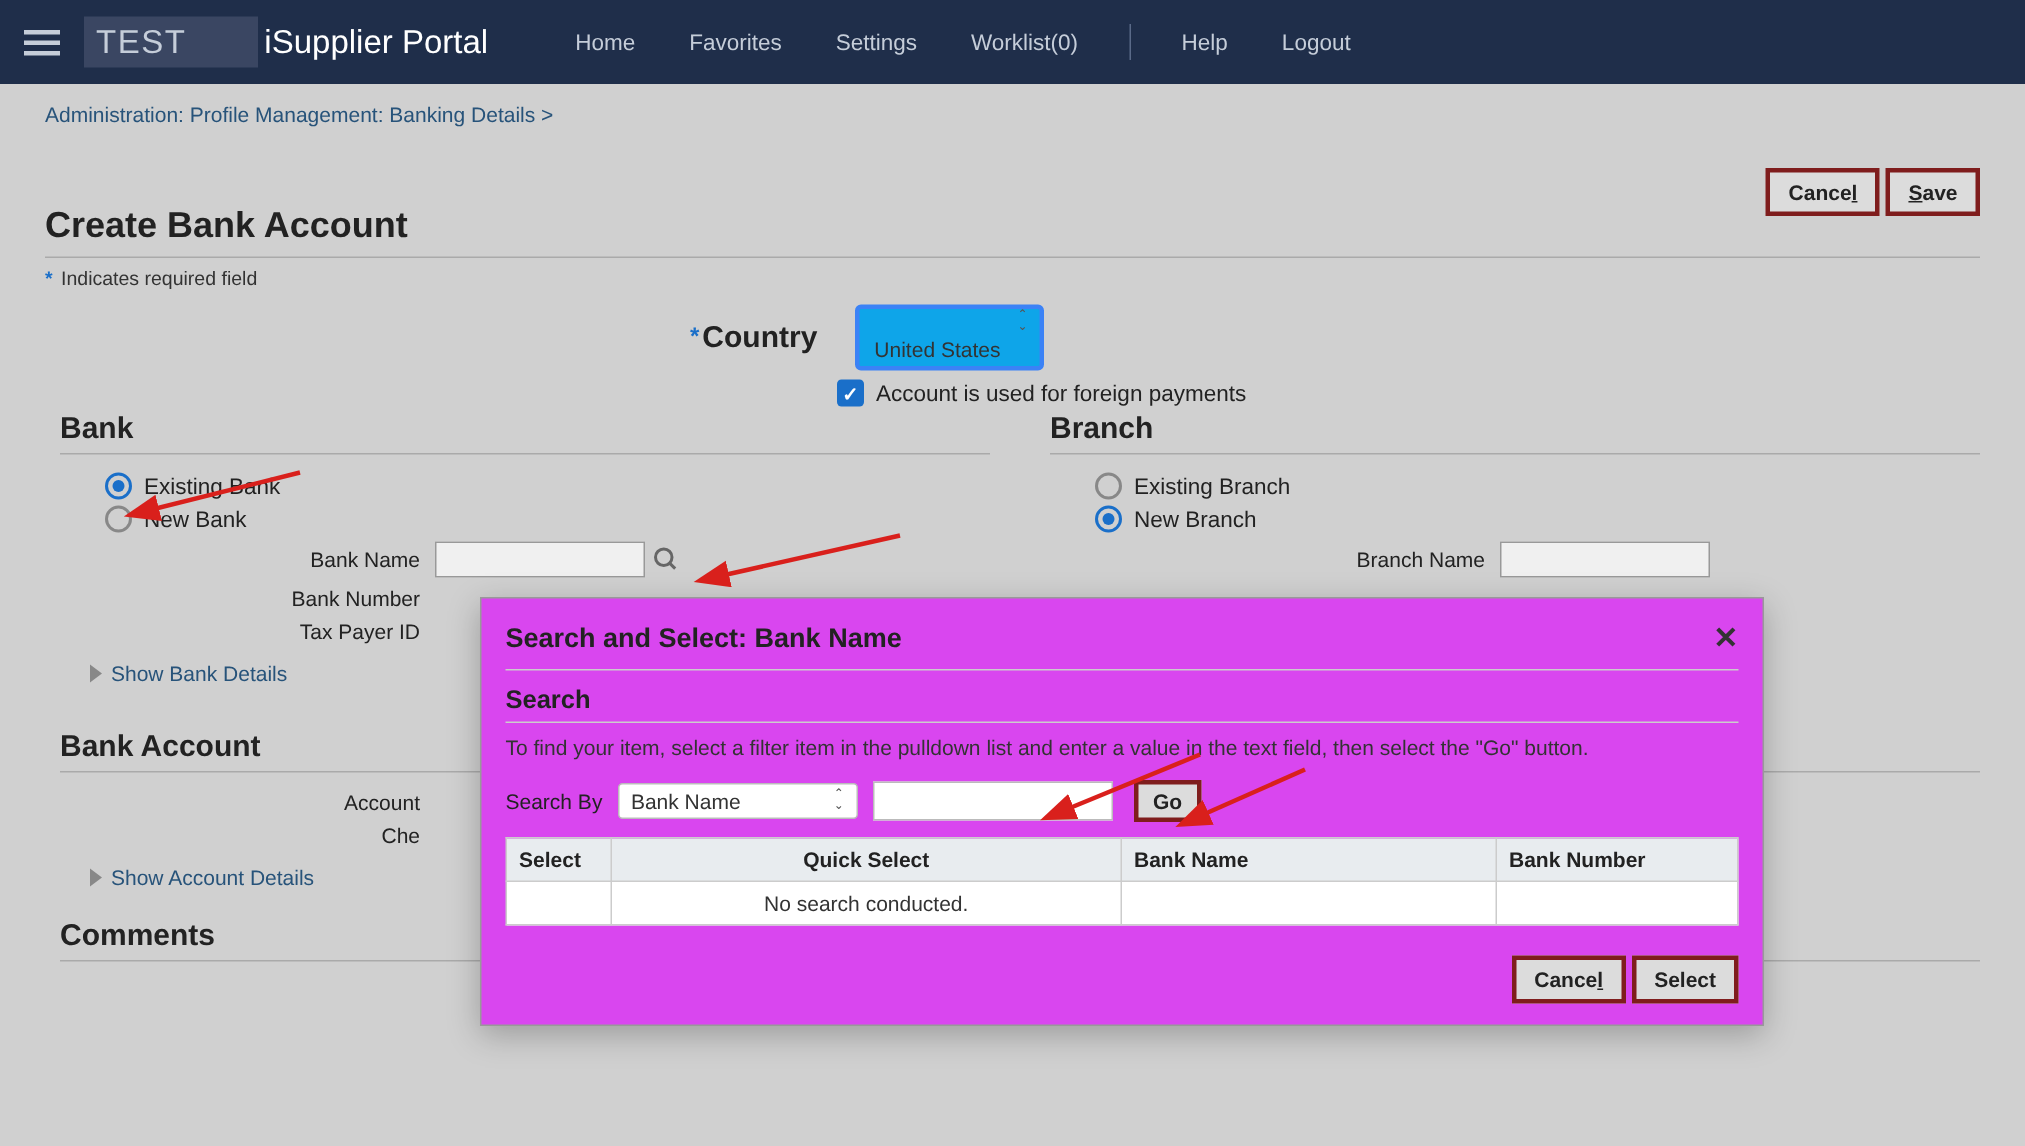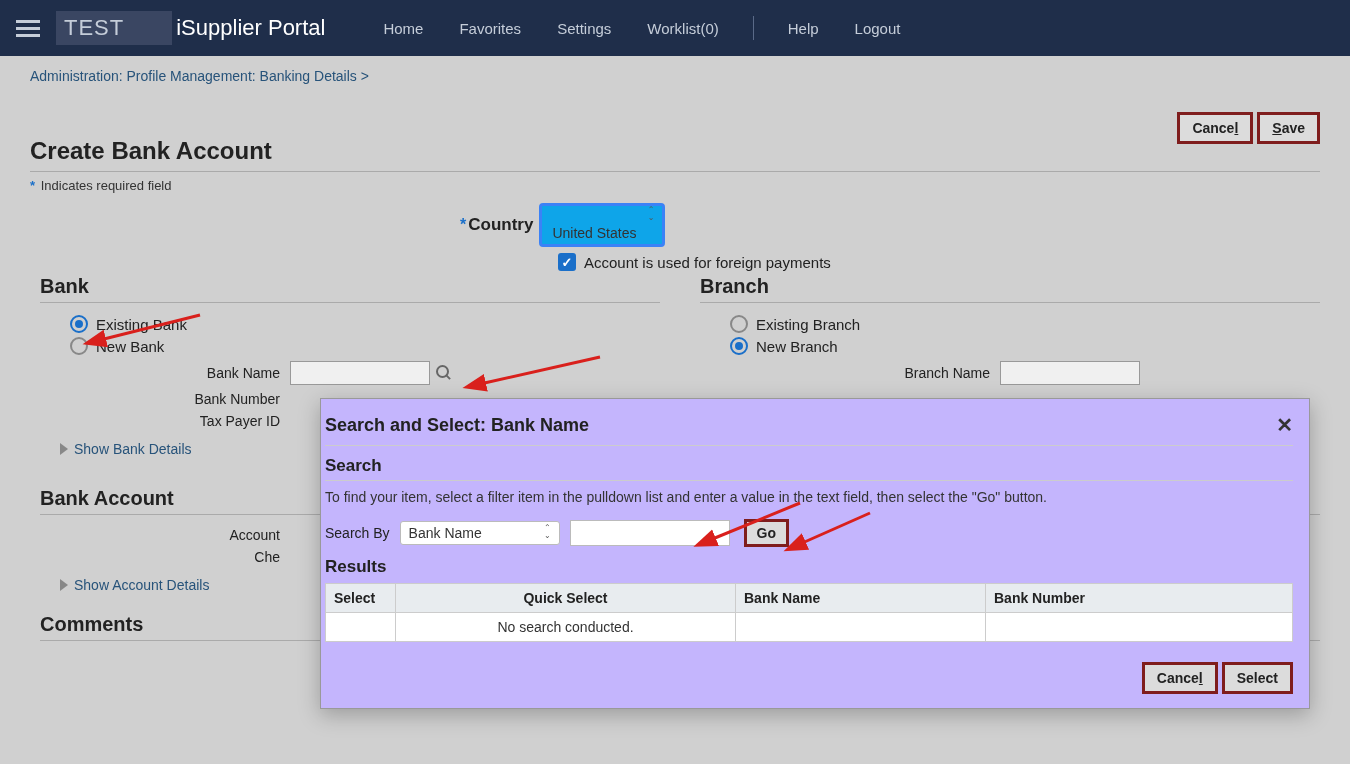--- a/index.html
+++ b/index.html
@@ -42,21 +42,21 @@
     color: #222;
     cursor: pointer;
     margin-left: 4px;
   }
   .btn u { text-decoration: underline; }
   .req-note { font-size: 13px; color: #333; margin-bottom: 10px; }
   .req-star { color: #1a6fc9; font-weight: bold; vertical-align: top; margin-right: 2px; }
   
   .form-area { padding-left: 10px; }
   .country-row { display: flex; align-items: center; margin-bottom: 6px; padding-left: 420px; }
-  .country-row .label { font-size: 17px; font-weight: bold; color: #222; margin-right: 6px; }
+  .country-row .label { font-size: 20px; font-weight: bold; color: #222; margin-right: 25px; }
   .select-box {
     background: #0ea5e9;
     border: 3px solid #3b82f6;
     border-radius: 4px;
     padding: 19px 26px 3px 10px;
     font-size: 14px;
     color: #333;
     position: relative;
     display: inline-block;
   }
@@ -134,25 +134,25 @@
     border-bottom: 6px solid transparent;
     border-left: 8px solid #888;
     margin-right: 6px;
   }
   
   
   .modal {
     position: absolute;
     left: 320px;
     top: 398px;
-    width: 990px;
-    background: #c4b5fd;
+    width: 856px;
+    background: #d946ef;
     border: 1px solid #999;
     box-shadow: 0 6px 20px rgba(0,0,0,0.25);
-    padding: 14px 16px 14px 4px;
+    padding: 14px 16px 14px 16px;
   }
   .modal-header { display: flex; align-items: center; border-bottom: 1px solid #ccc; padding-bottom: 8px; margin-bottom: 10px; }
   .modal-title { font-size: 18px; font-weight: bold; color: #222; flex: 1; }
   .modal-close { font-size: 20px; font-weight: bold; cursor: pointer; color: #333; }
   .modal-subtitle { font-size: 17px; font-weight: bold; color: #222; margin-bottom: 4px; }
   .modal-rule { border: none; border-top: 1px solid #ccc; margin: 4px 0 8px 0; }
   .modal-instr { font-size: 14px; color: #333; margin-bottom: 14px; }
   .search-by-row { display: flex; align-items: center; margin-bottom: 10px; }
   .search-by-row .lbl { font-size: 14px; color: #222; margin-right: 10px; }
   .search-select {
@@ -334,21 +334,20 @@
   </div>
   <div class="modal-subtitle">Search</div>
   <hr class="modal-rule">
   <div class="modal-instr">To find your item, select a filter item in the pulldown list and enter a value in the text field, then select the "Go" button.</div>
   <div class="search-by-row">
     <span class="lbl">Search By</span>
     <span class="search-select">Bank Name</span>
     <input class="search-text" style="">
     <button class="btn" style="font-weight:bold;padding:3px 10px">Go</button>
   </div>
-  <div class="results-title">Results</div>
   <table class="results-table">
     <thead>
       <tr>
         <th style="width:70px">Select</th>
         <th class="center" style="width:340px">Quick Select</th>
         <th style="width:250px">Bank Name</th>
         <th>Bank Number</th>
       </tr>
     </thead>
     <tbody>

